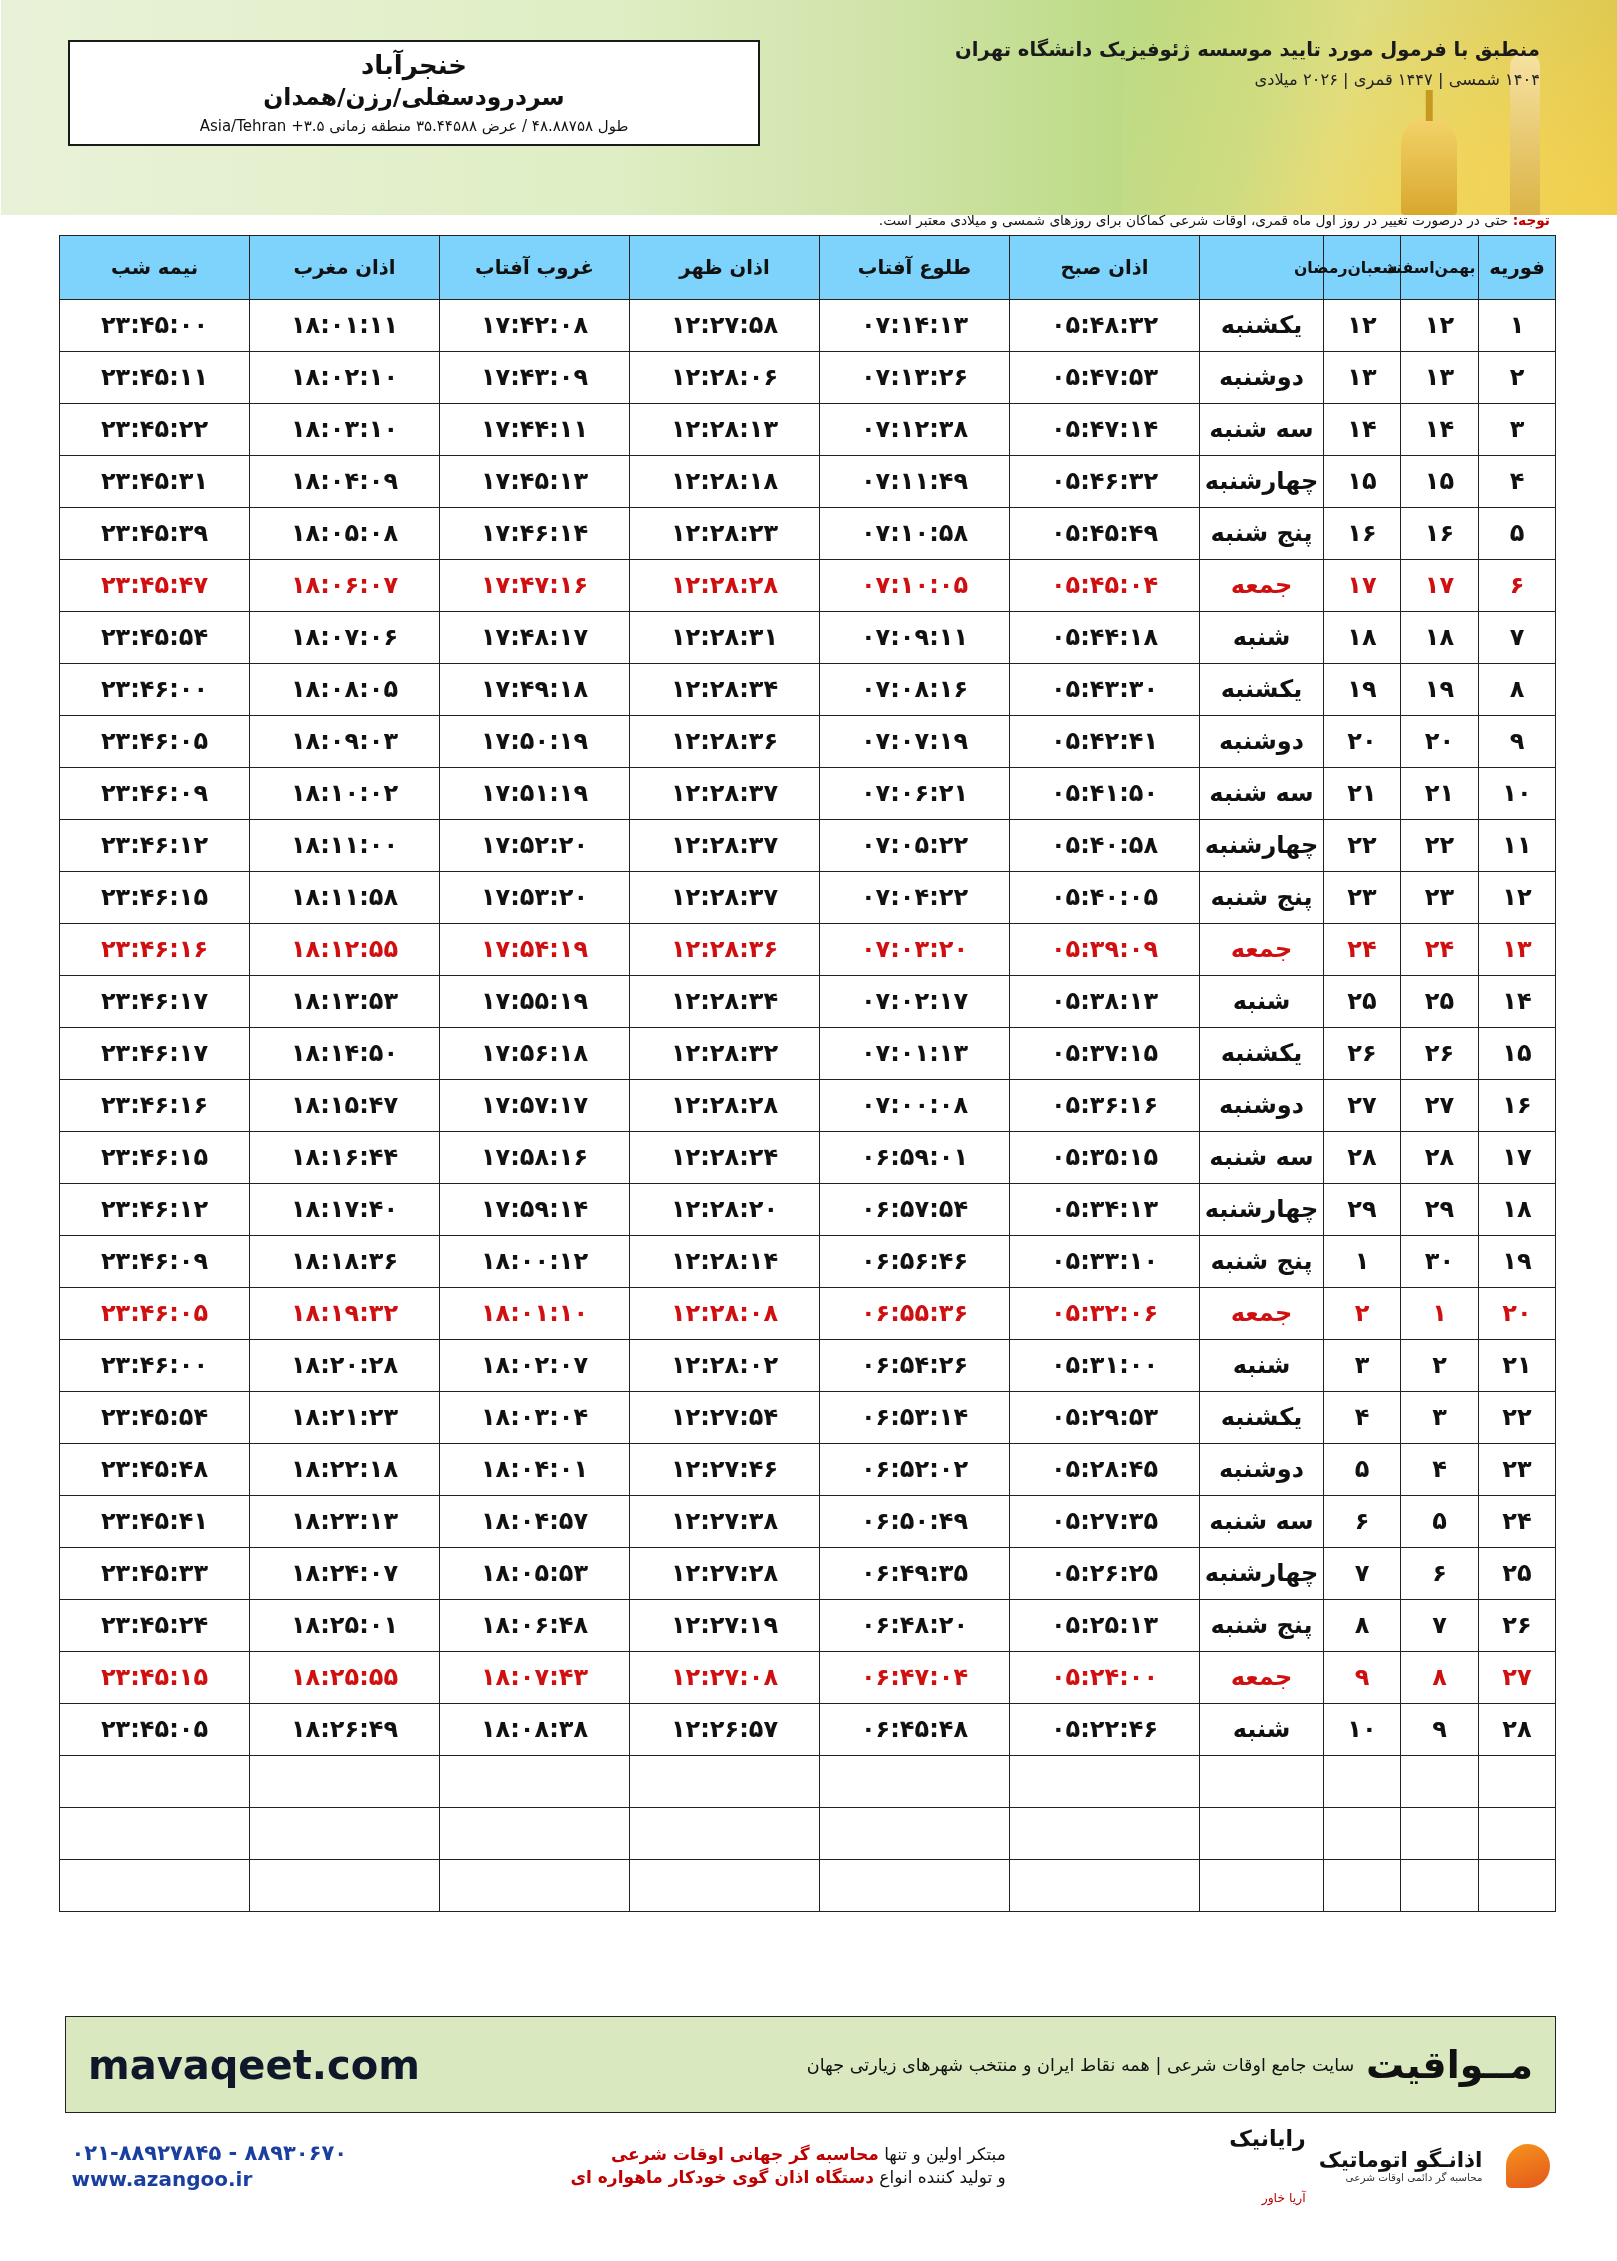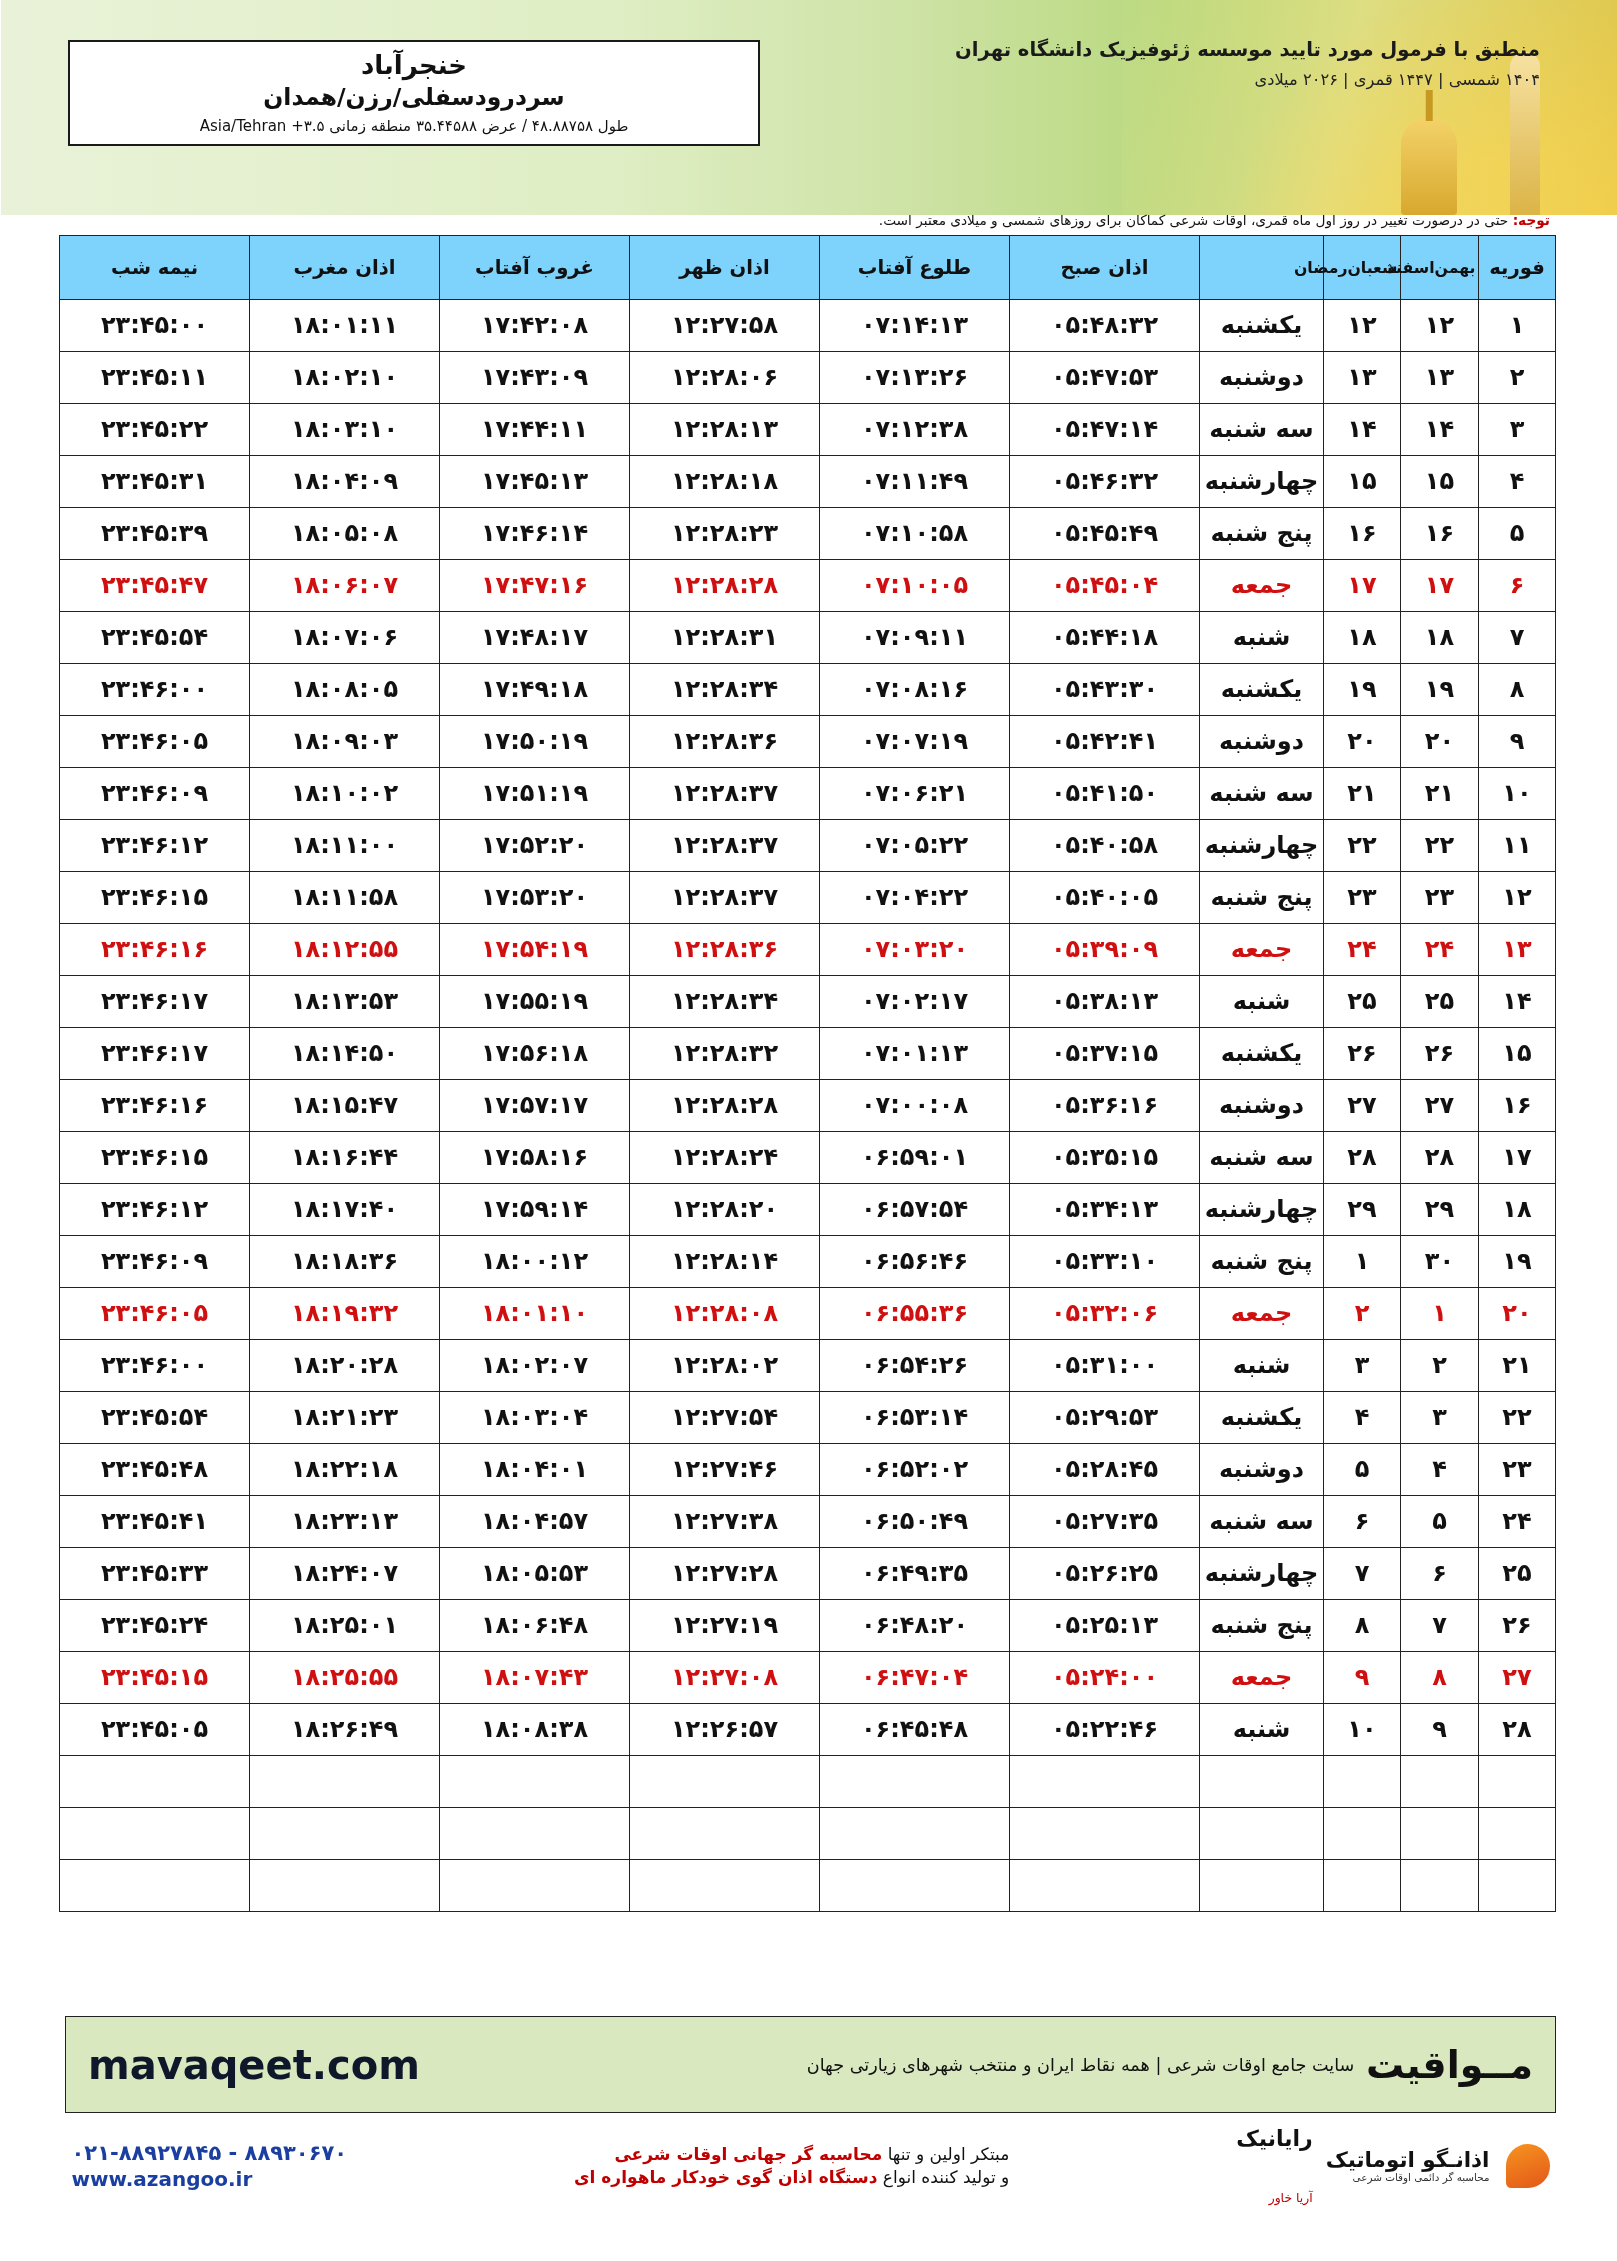--- a/index.html
+++ b/index.html
@@ -220,21 +220,21 @@
   }
   .footer-bottom {
     display: flex;
     align-items: center;
     justify-content: space-between;
     padding: 14.4px 6.5px 0 6.5px;
     direction: rtl;
   }
   .logos { display: flex; align-items: center; gap: 13px; }
   .logo-azangoo {
-    display: flex; align-items: center; gap: 16px;
+    display: flex; align-items: center; gap: 23px;
     direction: rtl;
   }
   .logo-flame {
     width: 44px; height: 44px;
     background: linear-gradient(160deg, #f7941e, #e2571a);
     border-radius: 50% 50% 50% 5.2px;
   }
   .logo-az-text { text-align: right; line-height: 1.05; }
   .logo-az-title { font-size: 21.5px; font-weight: bold; color: #111; }
   .logo-az-sub { font-size: 10.4px; color: #333; }

